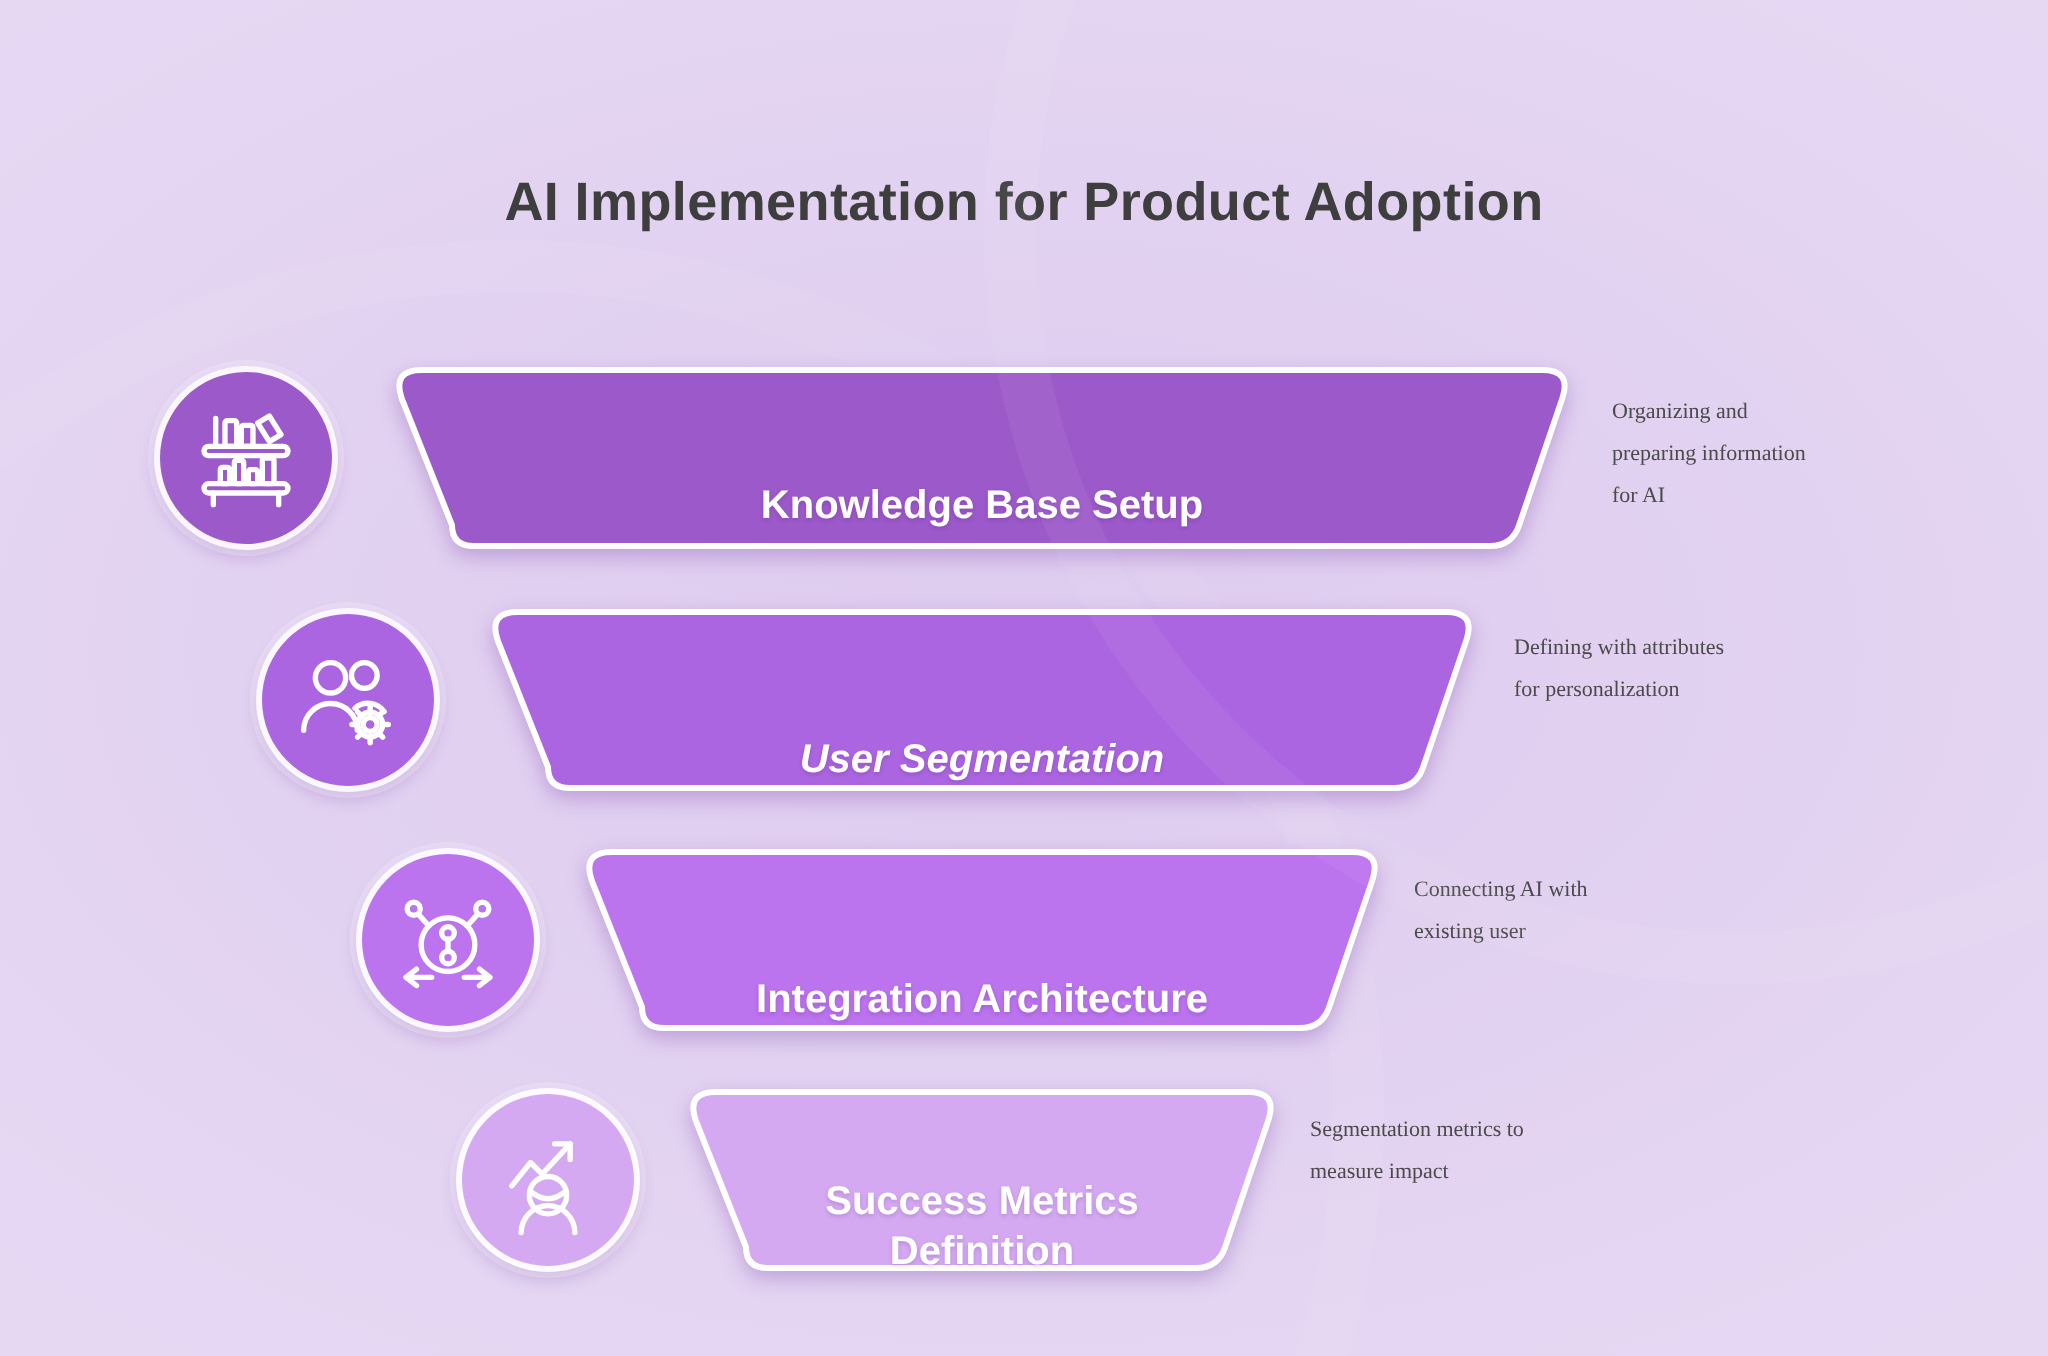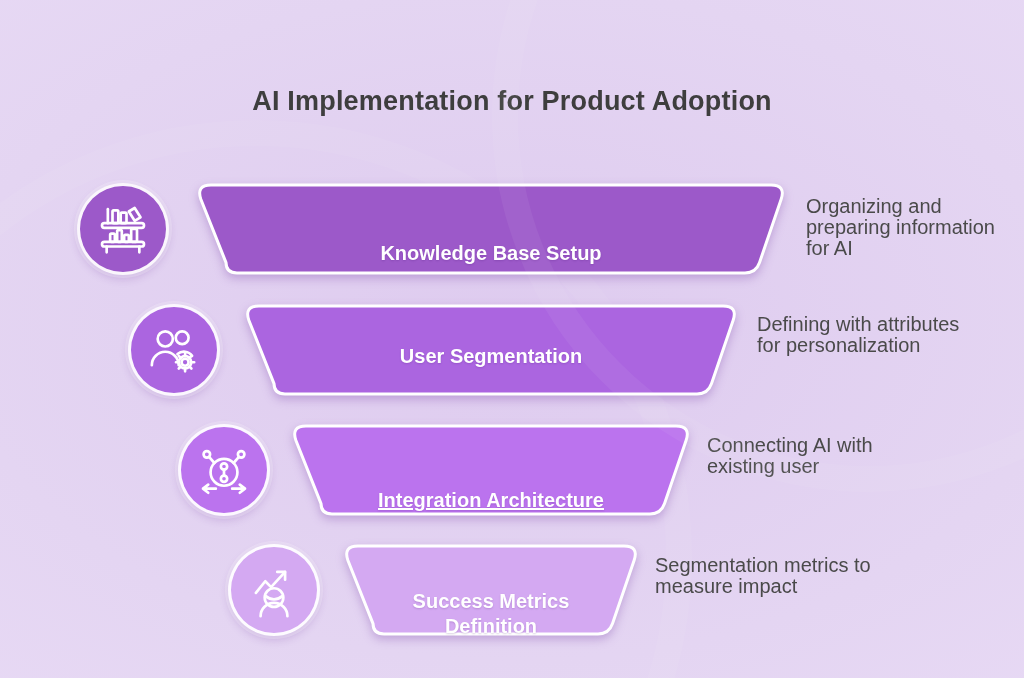--- a/index.html
+++ b/index.html
@@ -82,24 +82,25 @@
     height: 56px;
     stroke: #ffffff;
     stroke-width: 2.3;
     fill: none;
     stroke-linecap: round;
     stroke-linejoin: round;
   }
 
   .stage-desc {
     position: absolute;
-    font-size: 20px;
+    font-size: 11px;
     line-height: 21px;
     color: var(--desc-color, #4a4a4a);
     white-space: pre-line;
+    font-family: Liberation Serif, serif;
   }
 </style>
 </head>
 <body>
 
 <div class="canvas">
 
   <h1 class="page-title">AI Implementation for Product Adoption</h1>
 
   <div>
@@ -124,41 +125,41 @@
     </div>
     <div class="stage-desc" style="left: 806px; top: 196px;">Organizing and
 preparing information
 for AI</div>
   </div>
 
   <div>
     <svg class="trap-svg" width="504" height="98" style="left: 239px; top: 301px;">
         <path d="M 20 5 L 484 5 Q 499 5 494.1598910831779 19.1976528226781 L 472.5494132056695 82.58838793003606 Q 469 93 458 93 L 46 93 Q 35 93 35 82.58838793003606 L 9.840108916822079 19.1976528226781 Q 5 5 20 5 Z" fill="#ab65e0"></path>
       </svg>
-    <div class="stage-label" style="left: 274px; top: 288px; width: 434px; height: 88px;">User Segmentation</div>
+    <div class="stage-label" style="left: 274px; top: 312px; width: 434px; height: 88px; font-style: italic;">User Segmentation</div>
     <div class="icon-circle" style="left: 128px; top: 304px; background: rgb(171, 101, 224);">
       <svg viewBox="0 0 48 48">
         <circle cx="16.5" cy="14.5" r="6.5"></circle>
         <path d="M5 37 A 11.5 11.5 0 0 1 28 37"></path>
         <circle cx="31" cy="13.5" r="5.5"></circle>
         <path d="M27 27.5 A 8.5 8.5 0 0 1 39.5 29"></path>
         <circle cx="33.5" cy="34.5" r="3"></circle>
         <circle cx="33.5" cy="34.5" r="5.3"></circle>
         <path d="M38.8 34.5 L41.3 34.5 M37.2 38.2 L38.9 39.9 M33.5 39.8 L33.5 42.3 M29.8 38.2 L28.1 39.9 M28.2 34.5 L25.7 34.5 M29.8 30.8 L28.1 29.1 M33.5 29.2 L33.5 26.7 M37.2 30.8 L38.9 29.1"></path>
       </svg>
     </div>
     <div class="stage-desc" style="left: 757px; top: 314px;">Defining with attributes
 for personalization</div>
   </div>
 
   <div>
     <svg class="trap-svg" width="410" height="98" style="left: 286px; top: 421px;">
         <path d="M 20 5 L 390 5 Q 405 5 400.1598910831779 19.1976528226781 L 378.5494132056695 82.58838793003606 Q 375 93 364 93 L 46 93 Q 35 93 35 82.58838793003606 L 9.840108916822079 19.1976528226781 Q 5 5 20 5 Z" fill="#bb73ee"></path>
       </svg>
-    <div class="stage-label" style="left: 321px; top: 426px; width: 340px; height: 100px; text-decoration: underline;">Integration Architecture</div>
+    <div class="stage-label" style="left: 321px; top: 426px; width: 340px; height: 100px;">Integration Architecture</div>
     <div class="icon-circle" style="left: 178px; top: 424px; background: rgb(187, 115, 238);">
       <svg viewBox="0 0 48 48">
         <circle cx="24" cy="26" r="11.5"></circle>
         <circle cx="24" cy="21" r="2.7"></circle>
         <circle cx="24" cy="31.5" r="2.7"></circle>
         <path d="M24 23.7 V28.8"></path>
         <path d="M15.8 18 L11.2 12.8"></path>
         <circle cx="9.3" cy="10.6" r="2.8"></circle>
         <path d="M32.2 18 L36.8 12.8"></path>
         <circle cx="38.7" cy="10.6" r="2.8"></circle>

